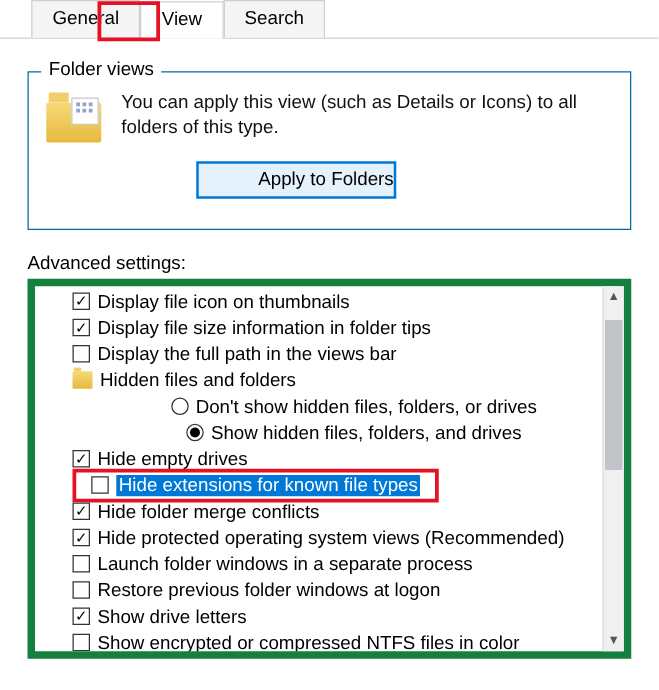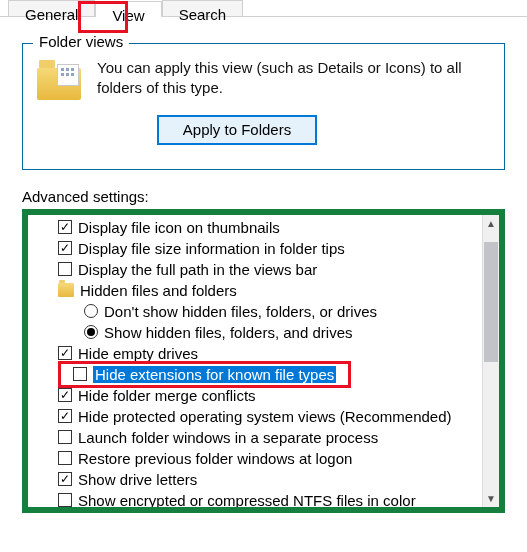--- a/index.html
+++ b/index.html
@@ -1,48 +1,48 @@
 <!DOCTYPE html>
 <html><head>
 <meta charset="utf-8">
 <style>
 * { box-sizing: border-box; margin: 0; padding: 0; font-family: "Segoe UI", Tahoma, sans-serif; font-size: 15px; }
 body { background: #fff; width: 527px; height: 552px; overflow: hidden; }
 
-.tabs { display: flex; height: 17px; border-bottom: 1px solid #d0d0d0; padding-left: 8px; }
+.tabs { display: flex; height: 31px; border-bottom: 1px solid #d0d0d0; padding-left: 25px; }
 .tab { padding: 5px 16px; border: 1px solid #d0d0d0; border-bottom: none; background: #fff; cursor: pointer; color: #000; }
 .tab:not(.active) { background: #f5f5f5; }
 .tab.active { background: #fff; position: relative; top: 1px; }
 .tab-hl { position: absolute; top: 1px; left: 78px; width: 50px; height: 32px; border: 3px solid #e81123; pointer-events: none; }
 
 .groupbox { margin: 26px 22px 12px 22px; border: 1px solid #0369a1; padding: 14px 25px 24px 14px; position: relative; }
 .gb-title { position: absolute; top: -11px; left: 10px; background: #fff; padding: 0 6px; color: #000; }
 .gb-row { display: flex; align-items: flex-start; gap: 14px; }
 .gb-text { flex: 1; color: #111; line-height: 1.35; }
 .gb-buttons { display: flex; gap: 30px; margin-top: 16px; margin-left: 60px; }
-.btn { width: 160px; height: 30px; border: 1px solid #adadad; background: #e1e1e1; cursor: pointer; text-align: center; }
+.btn { width: 160px; height: 30px; border: 1px solid #adadad; background: #e1e1e1; cursor: pointer; text-align: right; }
 .btn.primary { border: 2px solid #0078d7; background: #e5f1fb; }
 
 .folder-icon { width: 46px; height: 42px; position: relative; }
 .folder-back { position: absolute; width: 44px; height: 32px; bottom: 0; left: 0; background: linear-gradient(#f5d978,#e8b93e); border-radius: 2px; }
 .folder-tab { position: absolute; width: 16px; height: 8px; top: 2px; left: 2px; background: #f0cf6b; border-radius: 1px; }
 .folder-sheet { position: absolute; width: 22px; height: 22px; top: 6px; right: 4px; background: #fff; border: 1px solid #c8c8c8; }
 .folder-dots { display:grid; grid-template-columns: repeat(3,3px); gap:2px; padding:3px;}
 .folder-dots span{width:3px;height:3px;background:#8fa4c9;}
 
 .adv-label { margin: 18px 22px 4px 22px; color: #000; }
 .tree { margin: 0 22px 0 22px; border: 6px solid #15803d; height: 304px; display: flex; }
 .tree-content { flex: 1; overflow: hidden; padding: 2px 0; }
 .scrollbar { width: 17px; background: #f0f0f0; display: flex; flex-direction: column; border-left: 1px solid #dcdcdc; }
 .sb-btn { height: 17px; display: flex; align-items: center; justify-content: center; color: #555; font-size: 10px; cursor: pointer; }
 .sb-track { flex: 1; position: relative; }
 .sb-thumb { position: absolute; top: 10px; left: 1px; right: 1px; height: 120px; background: #c2c3c9; }
 
 .item { display: flex; align-items: center; height: 21px; padding-left: 30px; gap: 6px; white-space: nowrap; color: #000; }
-.item.sub { padding-left: 56px; }
+.item.sub { padding-left: 56px; justify-content: center; }
 .chk { width: 14px; height: 14px; border: 1px solid #333; background: #fff; display: flex; align-items: center; justify-content: center; flex-shrink: 0; }
 .chk.on::after { content: "✓"; font-size: 12px; color: #000; line-height: 1; }
 .radio { width: 14px; height: 14px; border: 1px solid #333; border-radius: 50%; display: flex; align-items: center; justify-content: center; flex-shrink: 0; }
 .radio.on::after { content: ""; width: 8px; height: 8px; background: #000; border-radius: 50%; }
 .foldicon { width: 16px; height: 14px; background: linear-gradient(#f5d978,#e8b93e); border-radius: 1px; position: relative; flex-shrink: 0; }
 .foldicon::before{content:"";position:absolute;top:-3px;left:1px;width:6px;height:3px;background:#f0cf6b;border-radius:1px;}
 
 .sel-text { background: #0078d7; color: #fff; padding: 0 2px; }
 .hl-box { border: 3px solid #e81123; padding: 2px 12px; margin: -2px 0; display: inline-flex; align-items: center; gap: 6px; }
 

